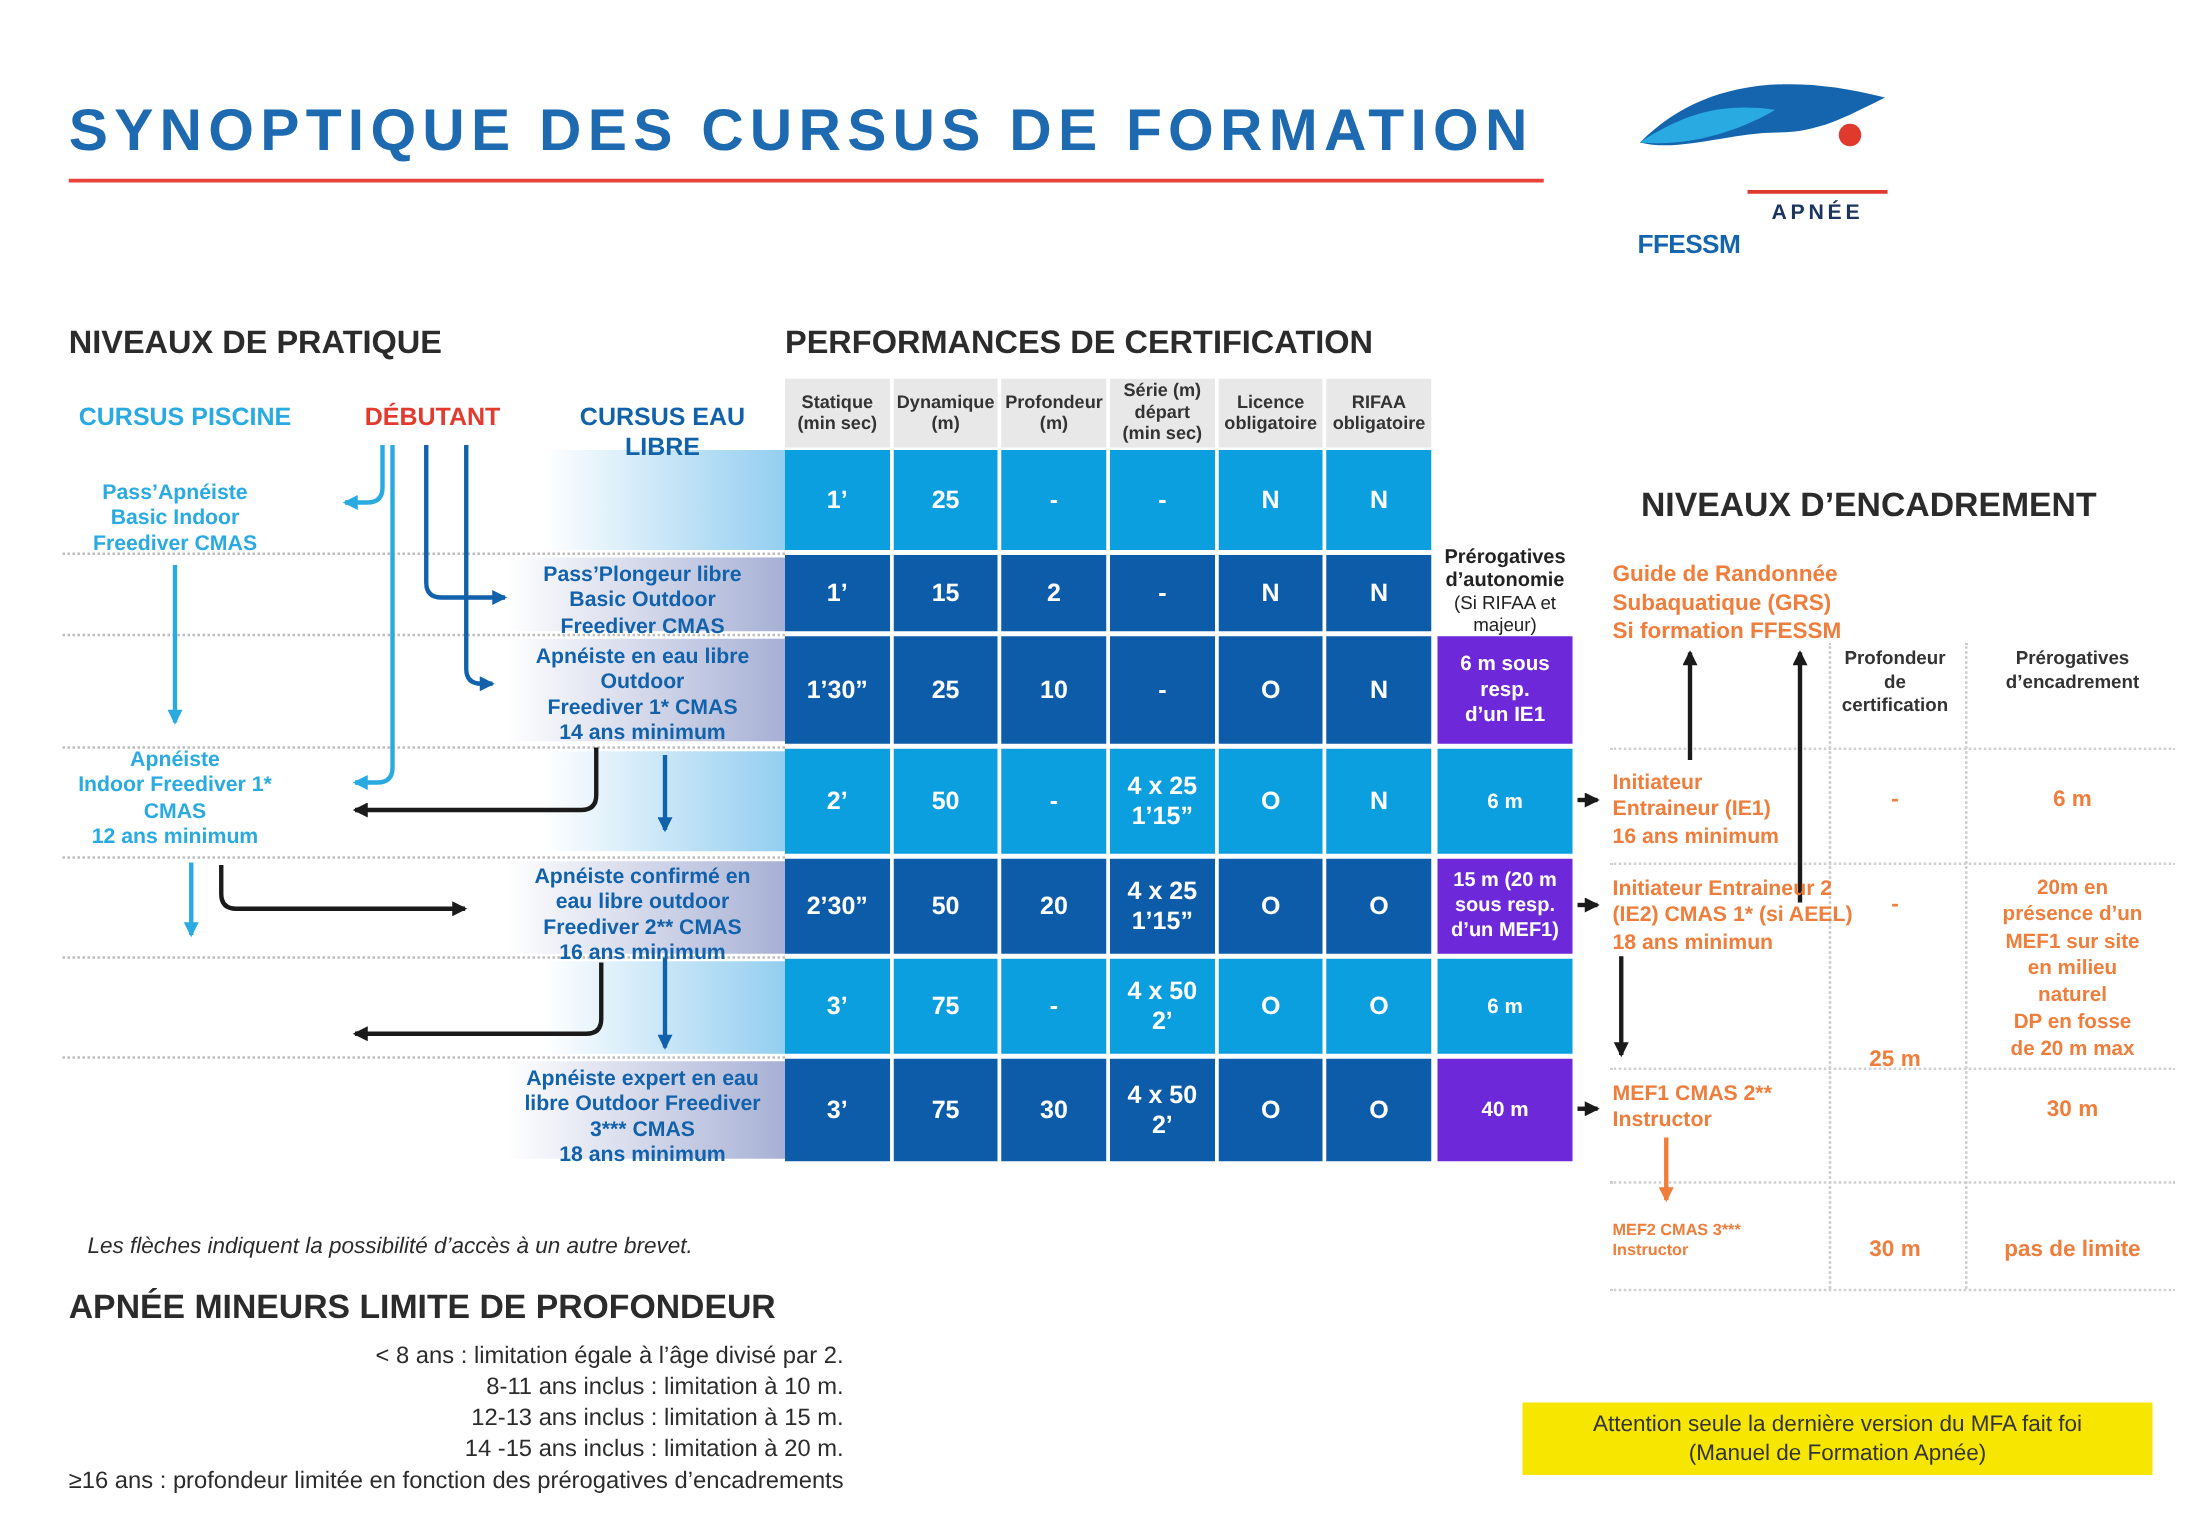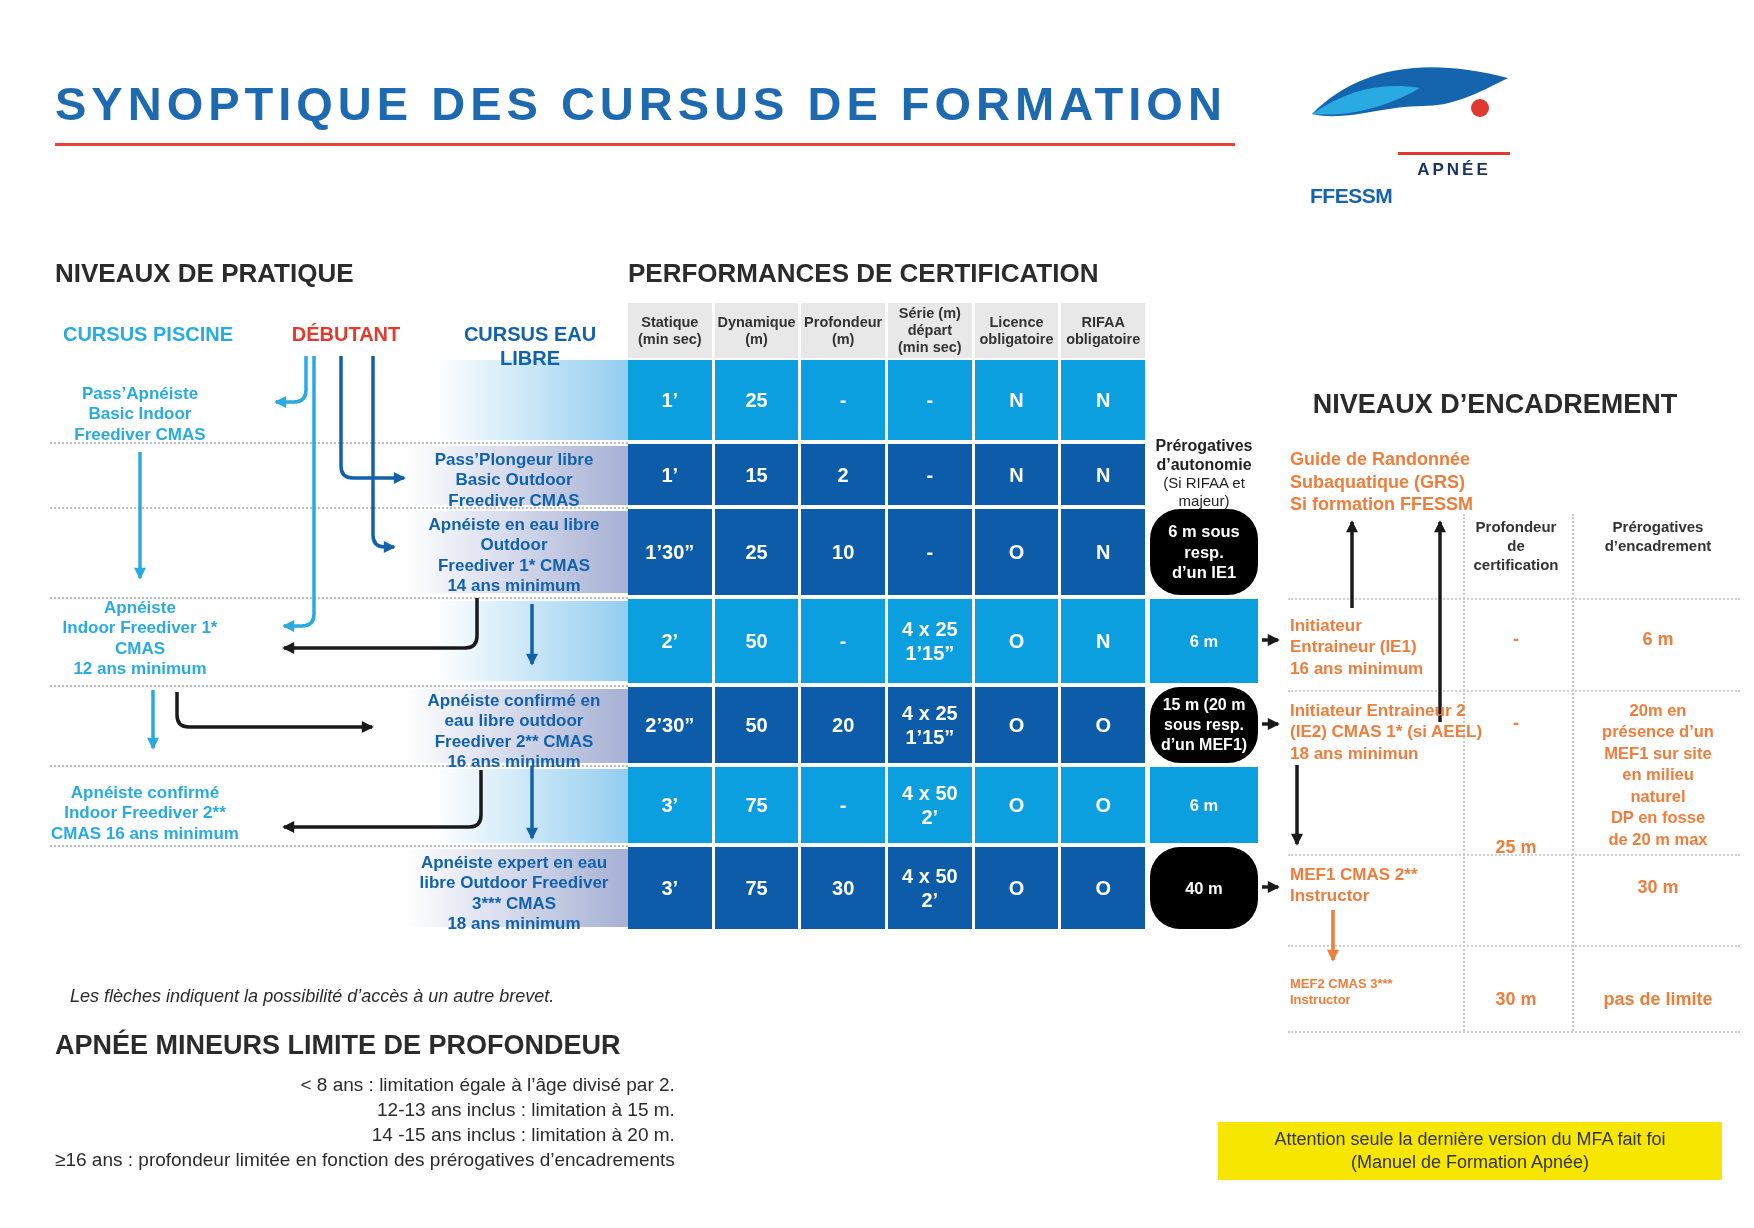--- a/index.html
+++ b/index.html
@@ -10,21 +10,21 @@
   .cyan{color:#29abe2;}
   .dblue{color:#1262ab;}
   .trow{position:absolute;left:628px;width:517px;display:flex;gap:3px;z-index:3;}
   .trow .cell{flex:1;display:flex;align-items:center;justify-content:center;text-align:center;
               color:#fff;font-weight:bold;font-size:20px;line-height:1.2;white-space:pre-line;}
   .hrow .cell{background:#e8e8e8;color:#333;font-size:14.5px;line-height:1.15;}
   .light .cell{background:#0c9fe0;}
   .dark .cell{background:#0d5ca9;}
   .auto-cell{position:absolute;left:1150px;width:108px;display:flex;align-items:center;justify-content:center;
              text-align:center;color:#fff;font-weight:bold;font-size:16.5px;line-height:1.25;white-space:pre-line;z-index:3;}
-  .ac-dark{background:#000000;border-radius:30px;}
+  .ac-dark{background:#6d28d9;}
   .ac-light{background:#0c9fe0;}
   .dot-h{position:absolute;border-top:2px dotted #bdbdbd;height:0;z-index:2;}
   .dot-v{position:absolute;border-left:2px dotted #c9c9c9;width:0;z-index:2;}
   .band{position:absolute;left:405px;width:223px;z-index:1;}
   .band-cyan{background:linear-gradient(90deg,rgba(150,205,240,0),rgba(135,200,238,.9));}
   .band-lav{background:linear-gradient(90deg,rgba(168,178,214,0),rgba(162,172,210,.95));}
   .enc-lbl{position:absolute;font-weight:bold;color:#ef7d3b;white-space:pre-line;line-height:1.25;z-index:4;}
   .enc-val{position:absolute;font-weight:bold;color:#ef7d3b;text-align:center;white-space:pre-line;line-height:1.3;z-index:4;}
   svg.arrows{position:absolute;left:0;top:0;z-index:3;pointer-events:none;}
   .warn{position:absolute;left:1218px;top:1122px;width:504px;height:58px;background:#f7e700;
@@ -74,23 +74,20 @@
   <div class="dot-h" style="left:50px;top:765px;width:578px;"></div>
   <div class="dot-h" style="left:50px;top:845px;width:578px;"></div>
 
   <div class="lbl cyan" style="left:50px;top:384px;width:180px;font-size:17px;">Pass’Apnéiste
 Basic Indoor
 Freediver CMAS</div>
   <div class="lbl cyan" style="left:50px;top:598px;width:180px;font-size:17px;">Apnéiste
 Indoor Freediver 1*
 CMAS
 12 ans minimum</div>
-  <div class="lbl cyan" style="left:40px;top:783px;width:210px;font-size:17px;">Apnéiste confirmé
-Indoor Freediver 2**
-CMAS 16 ans minimum</div>
 
   <div class="lbl dblue" style="left:400px;top:450px;width:228px;font-size:17px;">Pass’Plongeur libre
 Basic Outdoor
 Freediver CMAS</div>
   <div class="lbl dblue" style="left:400px;top:515px;width:228px;font-size:17px;">Apnéiste en eau libre
 Outdoor
 Freediver 1* CMAS
 14 ans minimum</div>
   <div class="lbl dblue" style="left:400px;top:691px;width:228px;font-size:17px;">Apnéiste confirmé en
 eau libre outdoor
@@ -288,20 +285,21 @@
     <path d="M1297,765 L1297,844" fill="none" stroke="#1a1a1a" stroke-width="3.5" marker-end="url(#mBlack)"></path>
 
     <path d="M1333,910 L1333,960" fill="none" stroke="#ef7d3b" stroke-width="3.5" marker-end="url(#mOrange)"></path>
   </svg>
 
   <div class="abs" style="left:70px;top:986px;font-size:18px;font-style:italic;color:#2b2b2b;">Les flèches indiquent la possibilité d’accès à un autre brevet.</div>
 
   <div class="abs" style="left:55px;top:1030px;font-size:27px;font-weight:bold;color:#2b2b2b;">APNÉE MINEURS LIMITE DE PROFONDEUR</div>
   <div class="abs" style="left:55px;top:1072px;font-size:19px;color:#2b2b2b;line-height:1.32;text-align:right;">
     <div>&lt; 8 ans : limitation égale à l’âge divisé par 2.</div>
+    <div>8-11 ans inclus : limitation à 10 m.</div>
     <div>12-13 ans inclus : limitation à 15 m.</div>
     <div>14 -15 ans inclus : limitation à 20 m.</div>
     <div>≥16 ans : profondeur limitée en fonction des prérogatives d’encadrements</div>
   </div>
 
   <div class="warn">Attention seule la dernière version du MFA fait foi
 (Manuel de Formation Apnée)</div>
 
 </div>
 

